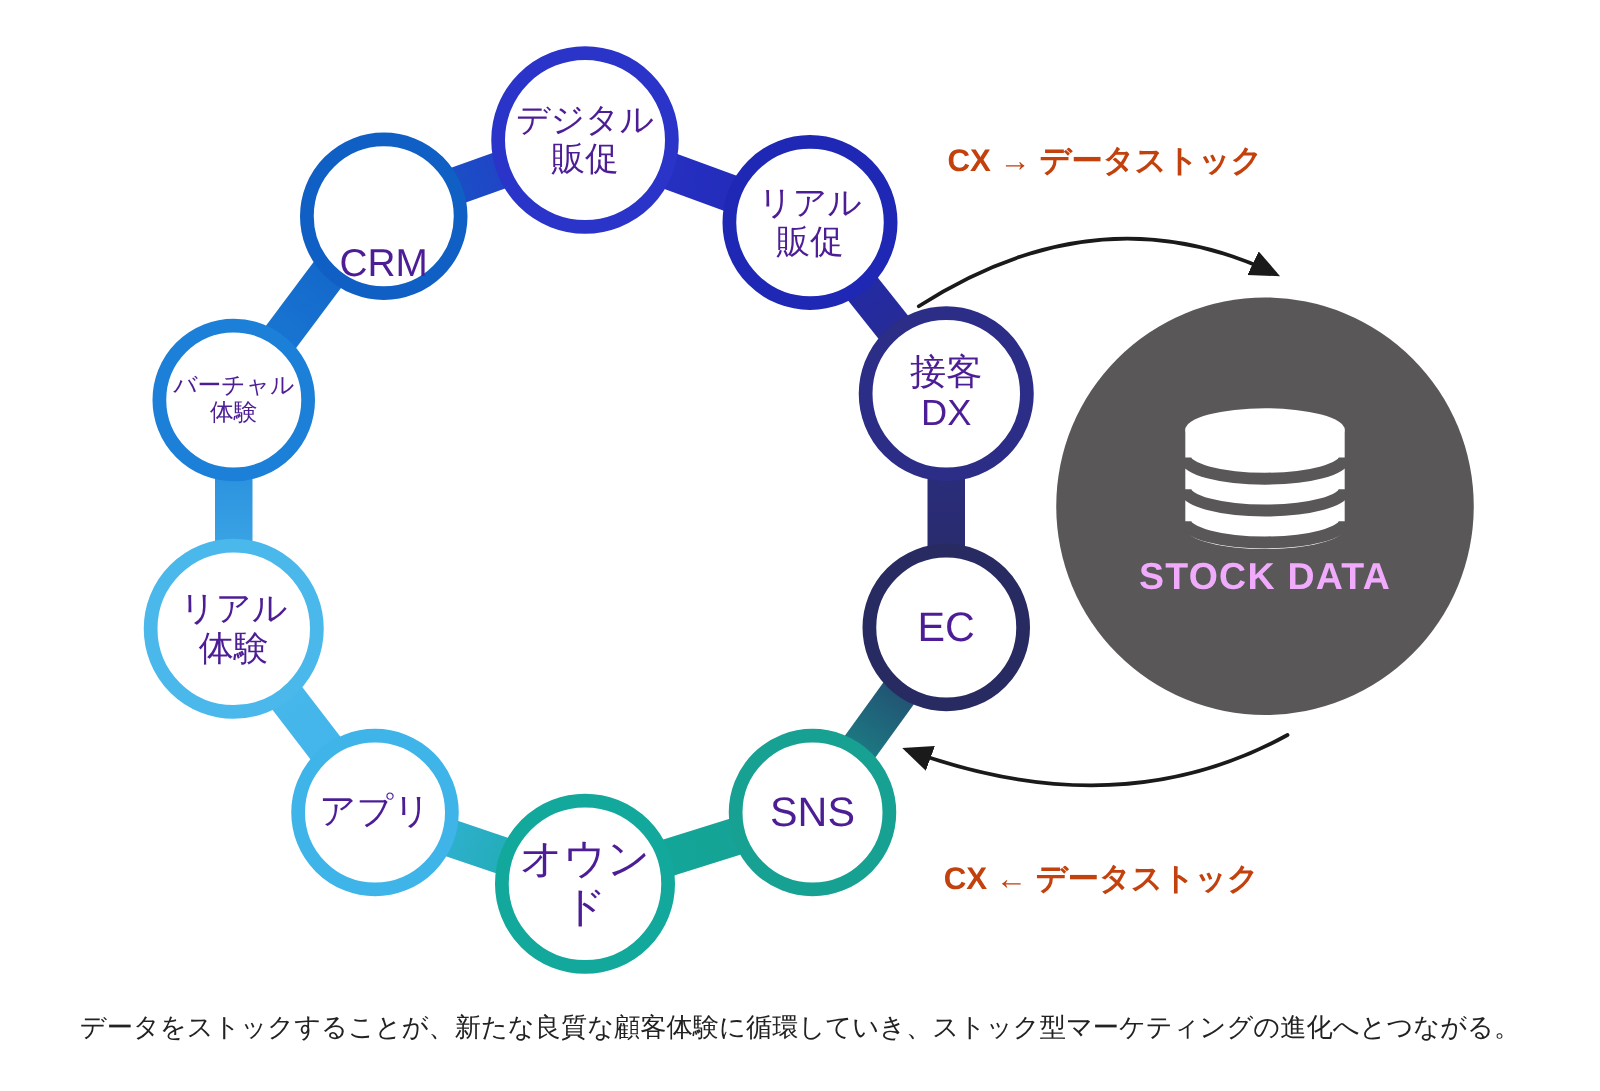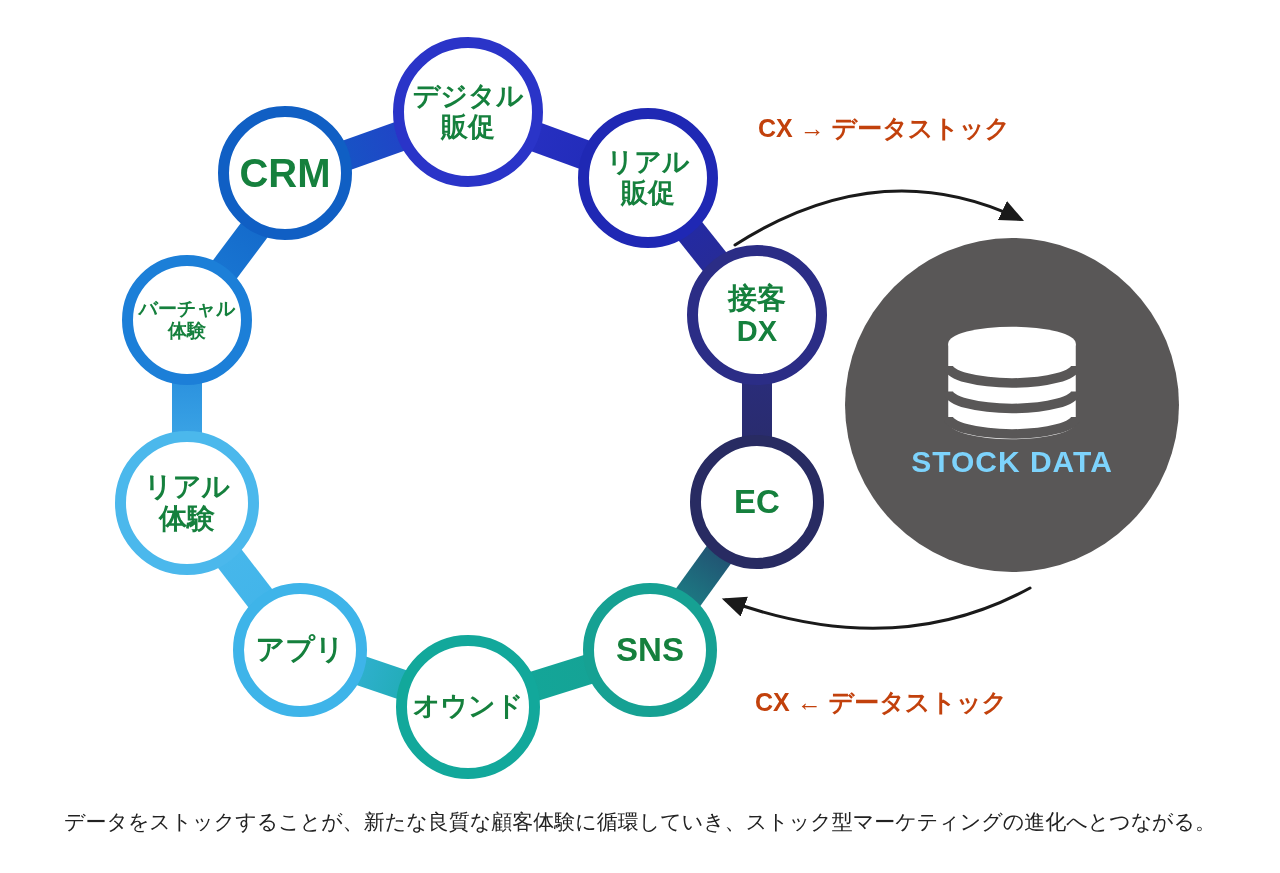--- a/index.html
+++ b/index.html
@@ -6,45 +6,45 @@
   .stage{
     position:relative;width:1280px;height:873px;background:#fff;overflow:hidden;
     font-family:"Liberation Sans","DejaVu Sans",sans-serif;color:#111;
   }
   svg.connectors,svg.arrows{position:absolute;left:0;top:0;width:1280px;height:873px;pointer-events:none;}
   svg.connectors{z-index:1;}
   svg.arrows{z-index:4;}
   .node{
     position:absolute;box-sizing:border-box;background:#fff;border:11px solid #333;
     border-radius:50%;display:flex;align-items:center;justify-content:center;
-    text-align:center;font-weight:700;line-height:1.15;color:#15803d;z-index:2;
+    text-align:center;font-weight:400;line-height:1.15;color:#4c1d95;z-index:2;
   }
   .node span{white-space:pre-line;}
   .n0{left:393px;top:37px;width:150px;height:150px;font-size:27px;}
   .n1{left:578px;top:108px;width:140px;height:140px;font-size:27px;}
   .n2{left:687px;top:245px;width:140px;height:140px;font-size:29px;}
   .n3{left:690px;top:435px;width:134px;height:134px;font-size:33px;align-items:center;}
   .n4{left:583px;top:583px;width:134px;height:134px;font-size:33px;}
-  .n5{left:396px;top:635px;width:144px;height:144px;font-size:27px;}
+  .n5{left:396px;top:635px;width:144px;height:144px;font-size:34px;}
   .n6{left:233px;top:583px;width:134px;height:134px;font-size:29px;}
   .n7{left:115px;top:431px;width:144px;height:144px;font-size:28px;}
   .n8{left:122px;top:255px;width:130px;height:130px;font-size:19px;}
-  .n9{left:218px;top:106px;width:134px;height:134px;font-size:40px;}
+  .n9{left:240px;top:106px;width:134px;height:134px;font-size:31px;align-items:flex-end;}
   .cx{
     position:absolute;left:456px;top:404px;transform:translate(-50%,-50%);
     font-size:126px;font-weight:700;letter-spacing:8px;color:#1c1c1c;z-index:3;
   }
   .stock-circle{
     position:absolute;left:845px;top:238px;width:334px;height:334px;border-radius:50%;
     background:#595757;display:flex;flex-direction:column;align-items:center;justify-content:center;z-index:2;
   }
   .stock-circle svg.db{width:136px;height:120px;margin-top:-8px;}
   .db .disc{fill:#fff;}
   .db .band{fill:none;stroke:#595757;stroke-width:4.5;}
-  .stock-label{color:#7dd3fc;font-weight:700;font-size:30px;letter-spacing:1px;margin-top:1px;}
+  .stock-label{color:#f0abfc;font-weight:700;font-size:30px;letter-spacing:1px;margin-top:1px;}
   .flow-arrow{fill:none;stroke:#1a1a1a;stroke-width:3;stroke-linecap:round;}
   .arrow-label{position:absolute;font-weight:700;font-size:25px;color:#c2410c;z-index:5;white-space:nowrap;}
   .arrow-label.top{left:758px;top:112px;}
   .arrow-label.bottom{left:755px;top:686px;}
   .caption{
     position:absolute;left:0;right:0;top:808px;text-align:center;
     font-size:21px;font-weight:500;color:#222;z-index:5;
   }
 </style>
 </head>

